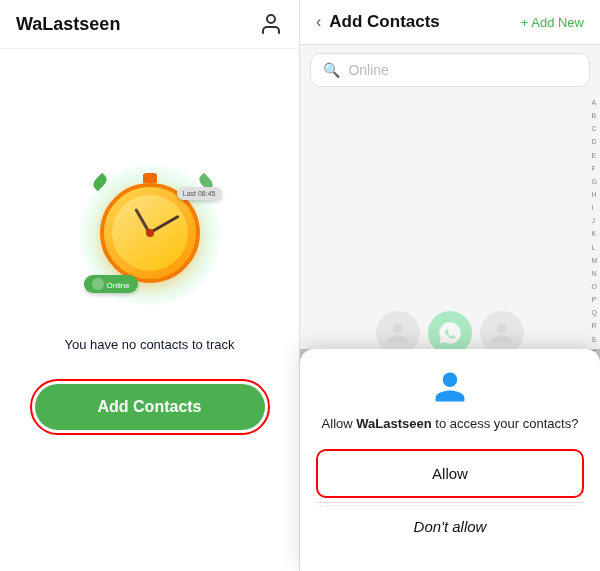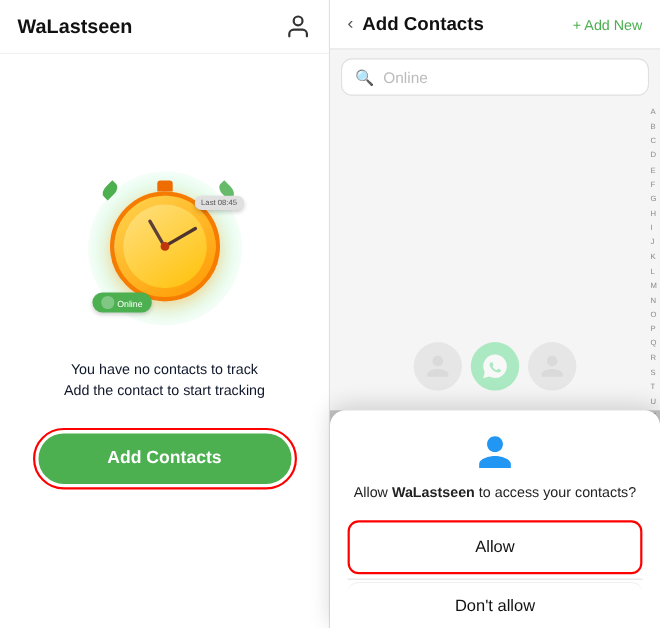--- a/index.html
+++ b/index.html
@@ -371,21 +371,21 @@
       background: rgba(0,0,0,0.2);
       display: flex;
       align-items: flex-end;
       justify-content: center;
     }
 
     .permission-dialog {
       background: #fff;
       border-radius: 14px 14px 0 0;
       width: 100%;
-      padding: 20px 16px 0;
+      padding: 20px 16px 24px;
       box-shadow: 0 -4px 20px rgba(0,0,0,0.15);
     }
 
     .dialog-icon-area {
       display: flex;
       justify-content: center;
       margin-bottom: 10px;
     }
 
     .dialog-person-icon {
@@ -432,20 +432,21 @@
       background: #fff;
       border: none;
       border-radius: 10px;
       padding: 12px;
       font-size: 15px;
       color: #111;
       cursor: pointer;
       text-align: center;
       display: block;
       border-top: 1px solid #f0f0f0;
+      font-style: italic;
     }
 
     
     .dialog-divider {
       height: 1px;
       background: #e0e0e0;
       margin: 0 0 2px;
     }
   </style>
 </head>
@@ -476,21 +477,20 @@
       </div>
       <div class="badge-lastseen">Last 08:45</div>
       <div class="badge-online">
         <div class="online-avatar"></div>
         <span>Online</span>
       </div>
     </div>
 
     <div class="no-contacts-text">
       <span>You have no contacts to track</span><br>
-      <span>Add the contact to start tracking</span>
     </div>
 
     <div class="add-contacts-btn-wrapper">
       <button class="add-contacts-btn">Add Contacts</button>
     </div>
   </div>
 </div>
 
 <div class="right-panel">
   <div class="right-header">

